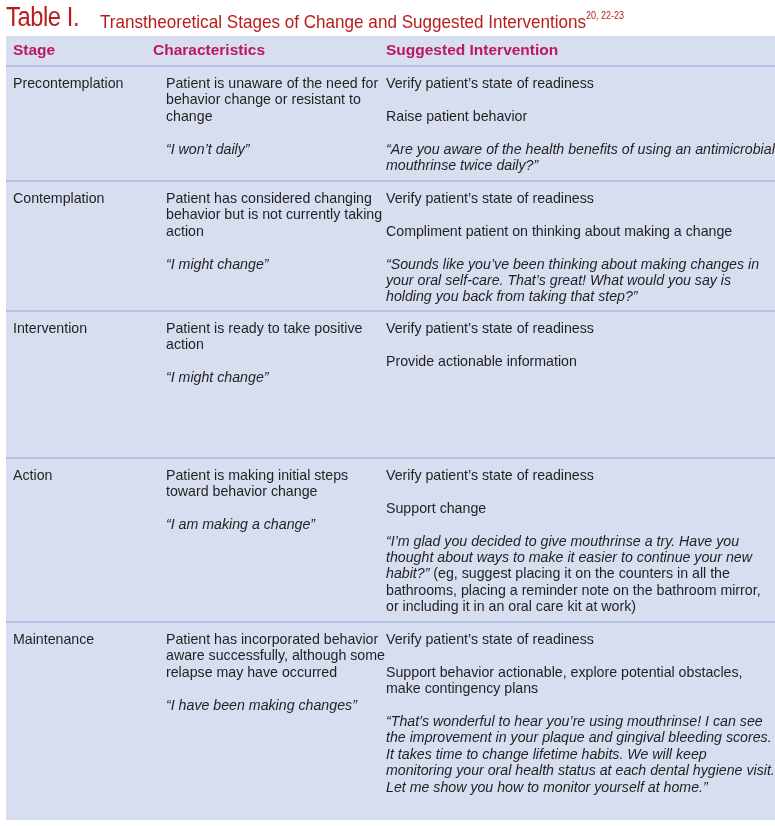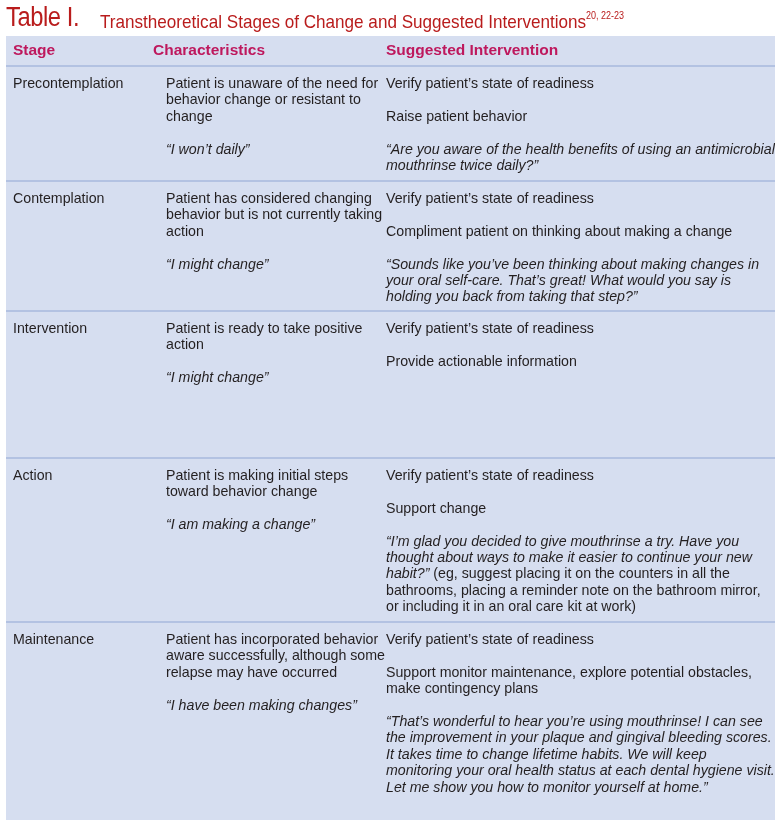--- a/index.html
+++ b/index.html
@@ -90,17 +90,17 @@
   </div>
 
   <div class="row last" style="top:587px;height:162px">
     <div class="cell c1">Maintenance</div>
     <div class="cell c2">
       <div class="p">Patient has incorporated behavior aware successfully, although some relapse may have occurred</div>
       <div class="p i">“I have been making changes”</div>
     </div>
     <div class="cell c3">
       <div class="p">Verify patient’s state of readiness</div>
-      <div class="p">Support monitor maintenance, explore potential obstacles, make contingency plans</div>
+      <div class="p">Support behavior actionable, explore potential obstacles, make contingency plans</div>
       <div class="p"><span class="i">“That’s wonderful to hear you’re using mouthrinse! I can see the improvement in your plaque and gingival bleeding scores. It takes time to change lifetime habits. We will keep monitoring your oral health status at each dental hygiene visit. Let me show you how to monitor yourself at home.”</span><span></span></div>
     </div>
   </div>
 </div>
 
 </body></html>

